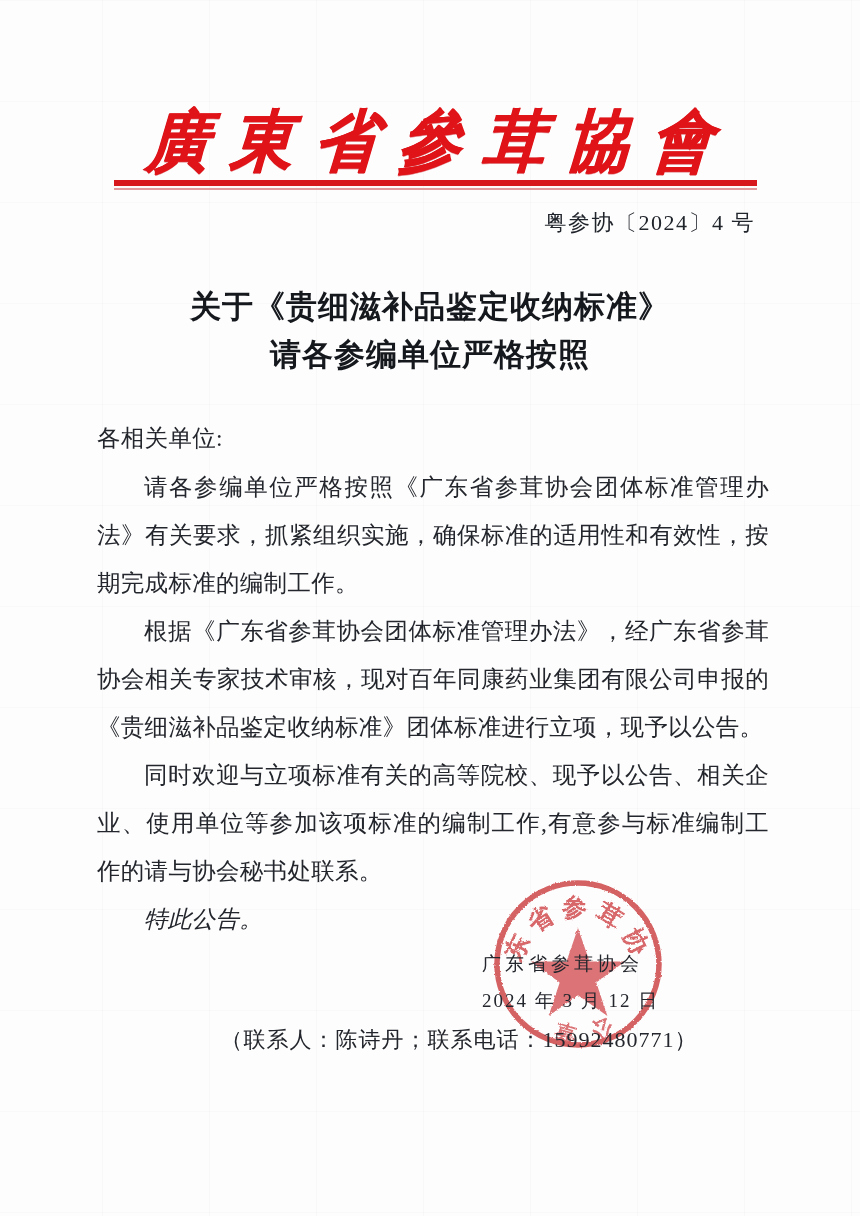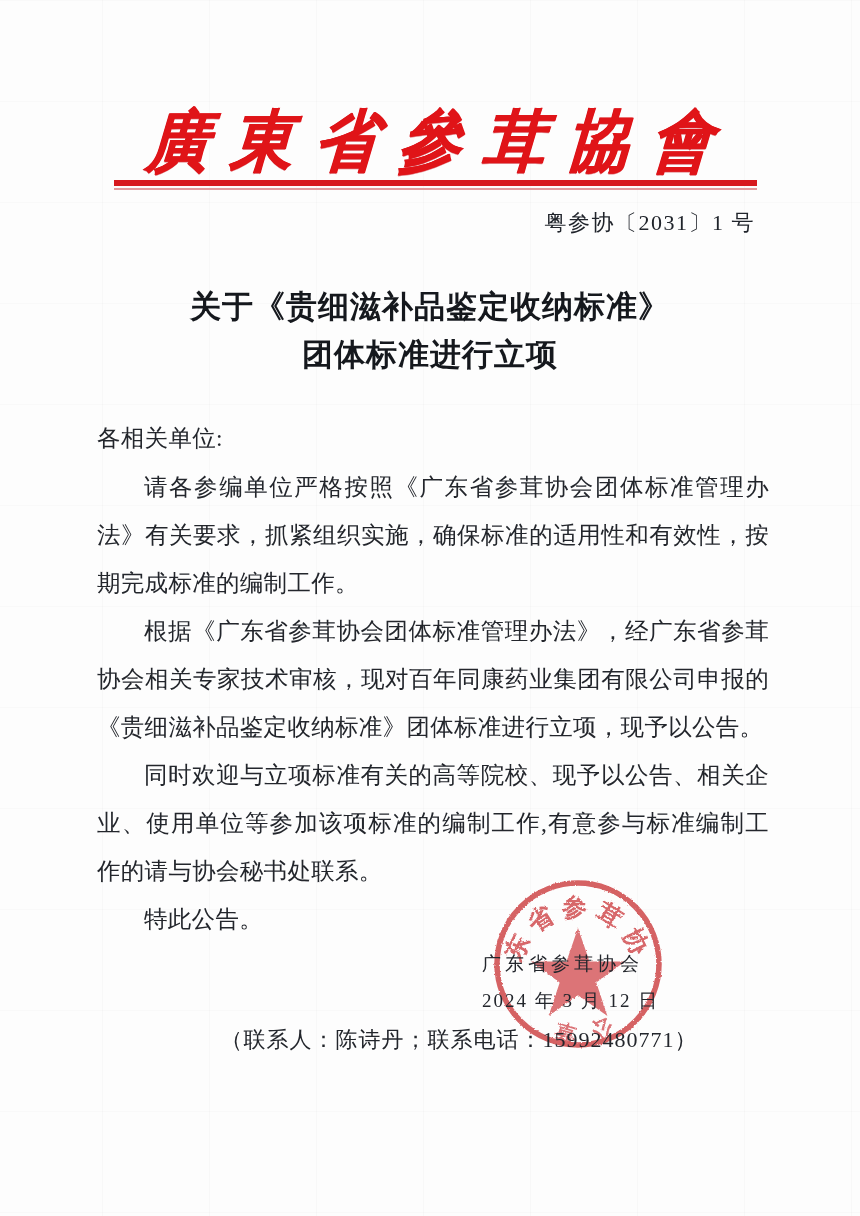--- a/index.html
+++ b/index.html
@@ -138,20 +138,21 @@
   }
   .para {
     margin: 0;
     text-indent: 2em;
     text-align: justify;
     text-justify: inter-ideograph;
   }
   .para-tight {
     margin: 0;
     text-indent: 2em;
+    font-style: italic;
   }
 
   
   .signature-block {
     position: absolute;
     top: 945px;
     left: 482px;
     width: 250px;
     font-family: "Liberation Serif", "DejaVu Serif", serif;
     font-size: 19px;
@@ -205,25 +206,25 @@
     <div class="letterhead">
       <div class="letterhead-title">廣東省參茸協會</div>
     </div>
 
     <div class="rule-wrap">
       <div class="rule-thick"></div>
       <div class="rule-gap"></div>
       <div class="rule-thin"></div>
     </div>
 
-    <div class="doc-number">粤参协〔2031〕1 号</div>
+    <div class="doc-number">粤参协〔2024〕4 号</div>
 
     <div class="doc-title">
       <span class="tline">关于《贵细滋补品鉴定收纳标准》</span>
-      <span class="tline">团体标准进行立项</span>
+      <span class="tline">请各参编单位严格按照</span>
     </div>
 
     <div class="body-block">
       <p class="salutation">各相关单位:</p>
       <p class="para">请各参编单位严格按照《广东省参茸协会团体标准管理办法》有关要求，抓紧组织实施，确保标准的适用性和有效性，按期完成标准的编制工作。</p>
       <p class="para">根据《广东省参茸协会团体标准管理办法》，经广东省参茸协会相关专家技术审核，现对百年同康药业集团有限公司申报的《贵细滋补品鉴定收纳标准》团体标准进行立项，现予以公告。</p>
       <p class="para">同时欢迎与立项标准有关的高等院校、现予以公告、相关企业、使用单位等参加该项标准的编制工作,有意参与标准编制工作的请与协会秘书处联系。</p>
       <p class="para-tight">特此公告。</p>
     </div>
 

